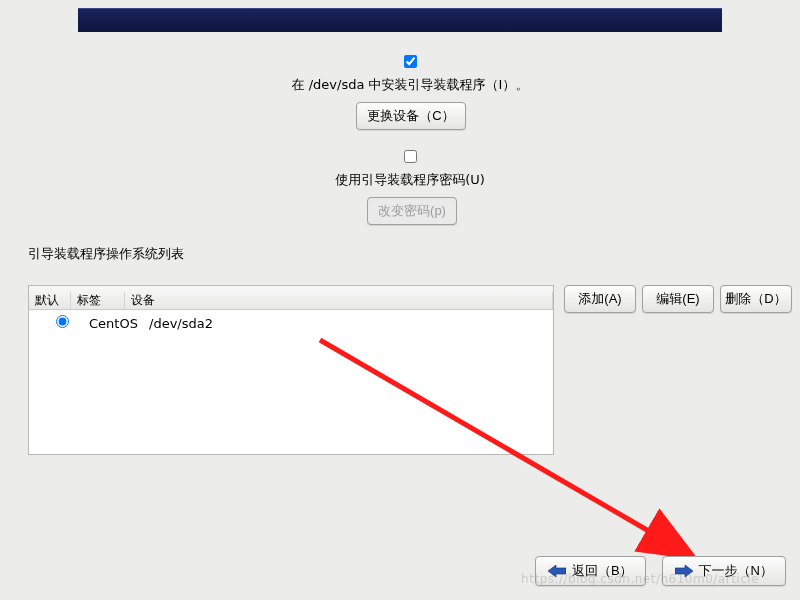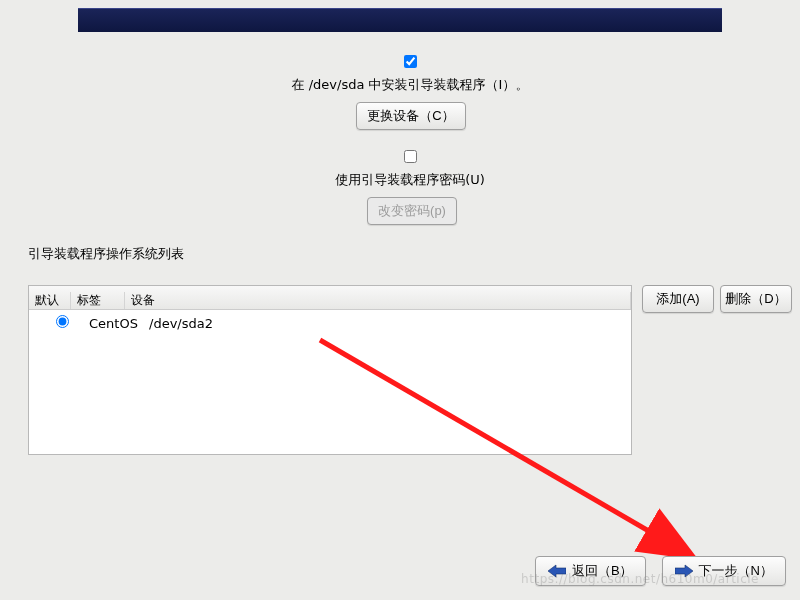--- a/index.html
+++ b/index.html
@@ -156,20 +156,21 @@
             <input type="radio" checked="" style="">
           </div>
           <div class="td td-label">CentOS</div>
           <div class="td td-device">/dev/sda2</div>
         </div>
       </div>
     </div>
 
     <div class="side-buttons">
       <button class="btn">添加(A)</button>
+      <button class="btn">编辑(E)</button>
       <button class="btn">删除（D）</button>
     </div>
   </div>
 </div>
 
 <svg class="arrow-svg" viewBox="0 0 420 260">
   <defs>
     <marker id="ah" markerWidth="14" markerHeight="14" refX="10" refY="5" orient="auto">
       <polygon points="0,0 12,5 0,10" fill="#ff1a1a"></polygon>
     </marker>

